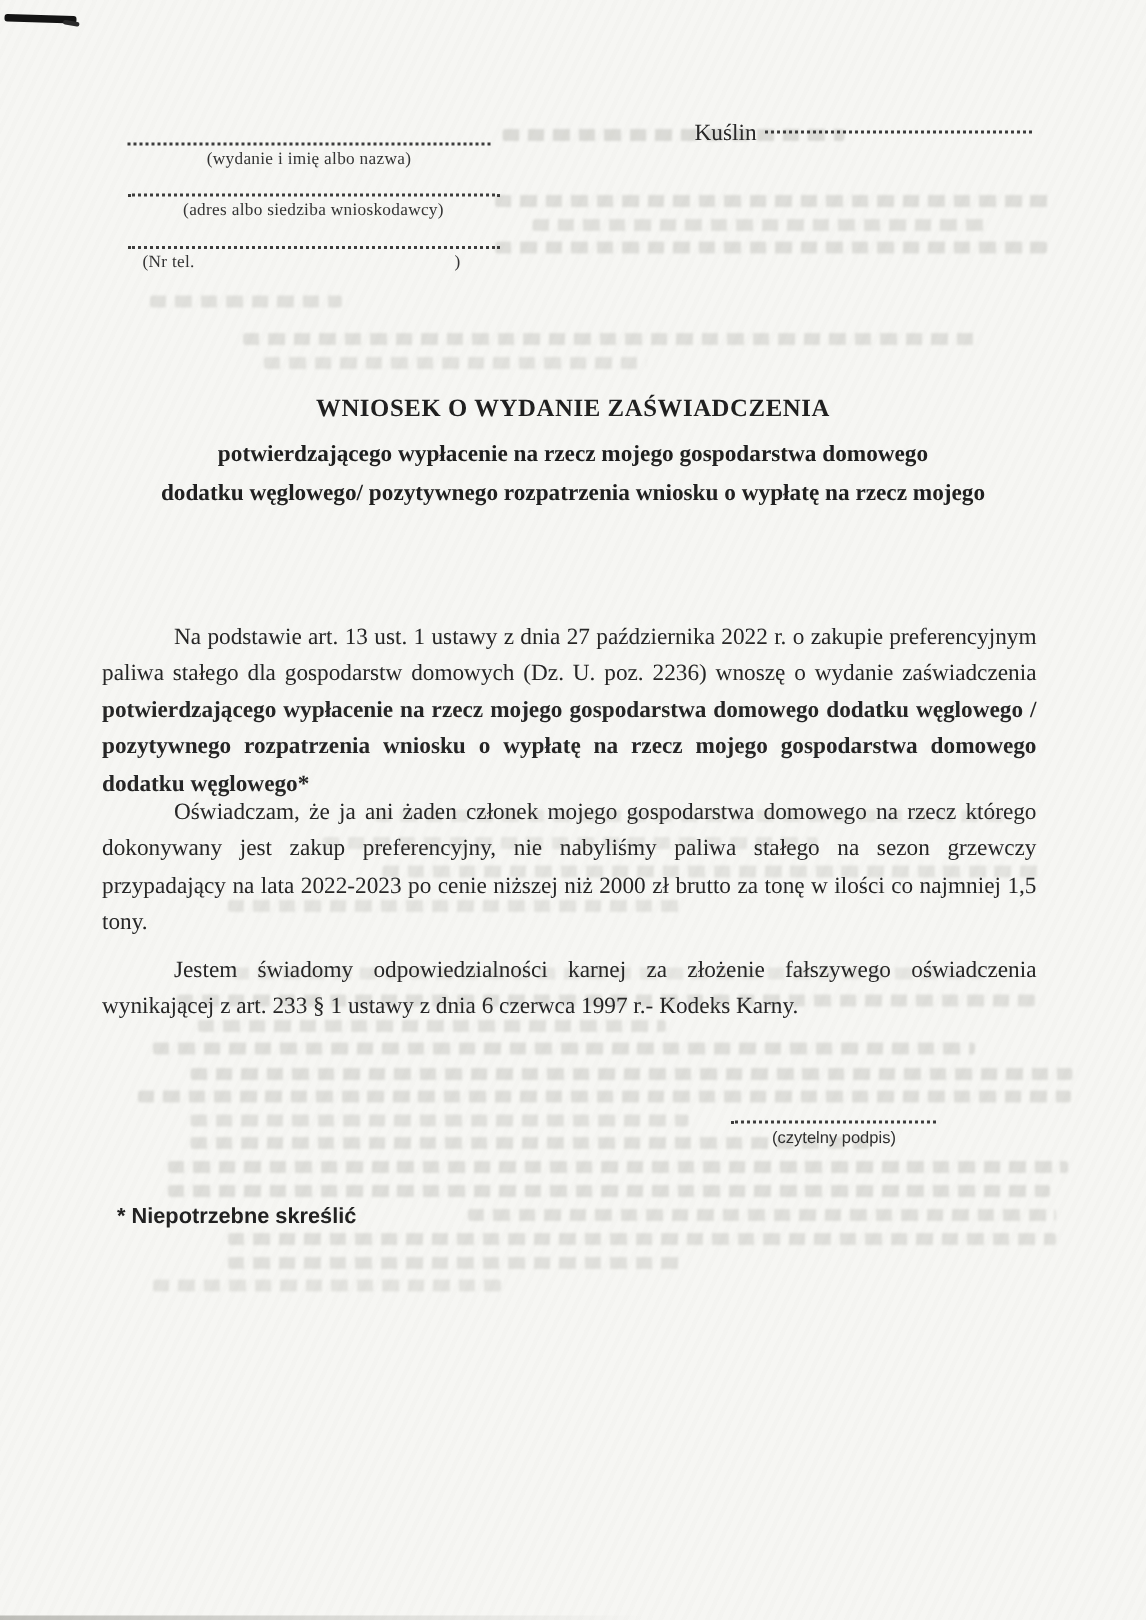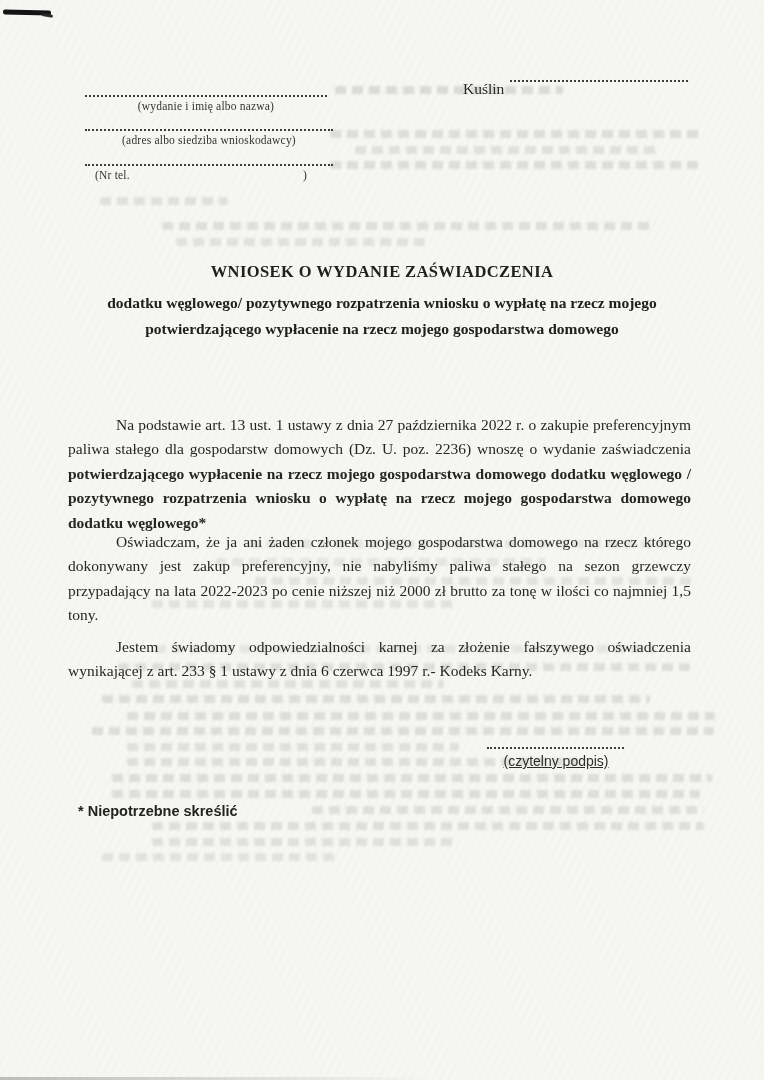--- a/index.html
+++ b/index.html
@@ -31,34 +31,34 @@
   .field-caption{font-size:11.5px;color:#333;letter-spacing:0.2px;}
   .center{text-align:center;}
   
   .hdr-line1{top:95px;left:85px;width:242px;}
   .hdr-cap1{top:100px;left:85px;width:242px;}
   .hdr-line2{top:129px;left:85px;width:248px;}
   .hdr-cap2{top:134px;left:85px;width:248px;}
   .hdr-line3{top:164px;left:85px;width:248px;}
   .hdr-cap3{top:169px;left:95px;width:212px;display:flex;justify-content:space-between;}
   
-  .place-date{top:80px;left:463px;display:flex;align-items:flex-start;}
+  .place-date{top:80px;left:463px;display:flex;align-items:center;}
   .place-name{font-size:15.5px;line-height:18px;}
   .place-dots{width:178px;margin-left:6px;margin-bottom:3px;border-bottom:2px dotted #3c3c3c;}
   
   .title{top:262px;left:0;width:764px;font-weight:bold;font-size:16.5px;letter-spacing:0.4px;color:#202020;font-family:Liberation Serif, serif;}
   .subtitle{top:290px;left:40px;width:684px;font-weight:bold;font-size:15.5px;line-height:25.5px;color:#202020;}
   
   .para{left:68px;width:623px;font-size:15.5px;line-height:24.6px;text-align:justify;text-indent:48px;color:#262626;}
   .p1{top:397px;}
   .p2{top:514px;}
   .p3{top:619px;}
   
   .sig-line{top:747px;left:487px;width:137px;}
-  .sig-cap{top:753px;left:465px;width:182px;text-align:center;font-family:"Liberation Sans","DejaVu Sans",sans-serif;font-size:14px;color:#2e2e2e;white-space:nowrap;text-decoration:underline;}
+  .sig-cap{top:753px;left:465px;width:182px;text-align:center;font-family:"Liberation Sans","DejaVu Sans",sans-serif;font-size:11px;color:#2e2e2e;white-space:nowrap;}
   
   .footnote{top:803px;left:78px;font-family:"Liberation Sans","DejaVu Sans",sans-serif;font-weight:bold;font-size:14.5px;color:#222;}
 </style>
 </head>
 <body>
 
 <div class="page">
 
   <div class="abs ghost-layer" id="ghostLayer">
       <div class="ghost-line" style="top: 86px; left: 335px; width: 228px; opacity: 0.5;"></div>
@@ -104,22 +104,22 @@
     <span>)</span>
   </div>
 
   <div class="abs place-date">
     <span class="place-name">Kuślin</span>
     <span class="place-dots"></span>
   </div>
 
   <div class="abs title center">WNIOSEK O WYDANIE ZAŚWIADCZENIA</div>
   <div class="abs subtitle center">
+    <div>potwierdzającego wypłacenie na rzecz mojego gospodarstwa domowego</div>
     <div>dodatku węglowego/ pozytywnego rozpatrzenia wniosku o wypłatę na rzecz mojego</div>
-    <div>potwierdzającego wypłacenie na rzecz mojego gospodarstwa domowego</div>
   </div>
 
   <p class="abs para p1"><span>Na podstawie art. 13 ust. 1 ustawy z dnia 27 października 2022 r. o zakupie preferencyjnym paliwa stałego dla gospodarstw domowych (Dz. U. poz. 2236) wnoszę o wydanie zaświadczenia </span><b>potwierdzającego wypłacenie na rzecz mojego gospodarstwa domowego dodatku węglowego / pozytywnego rozpatrzenia wniosku o wypłatę na rzecz mojego gospodarstwa domowego dodatku węglowego*</b></p>
 
   <p class="abs para p2">Oświadczam, że ja ani żaden członek mojego gospodarstwa domowego na rzecz którego dokonywany jest zakup preferencyjny, nie nabyliśmy paliwa stałego na sezon grzewczy przypadający na lata 2022-2023 po cenie niższej niż 2000 zł brutto za tonę w ilości co najmniej 1,5 tony.</p>
 
   <p class="abs para p3">Jestem świadomy odpowiedzialności karnej za złożenie fałszywego oświadczenia wynikającej z art. 233 § 1 ustawy z dnia 6 czerwca 1997 r.- Kodeks Karny.</p>
 
   <div class="abs dotline sig-line"></div>
   <div class="abs sig-cap">(czytelny podpis)</div>

